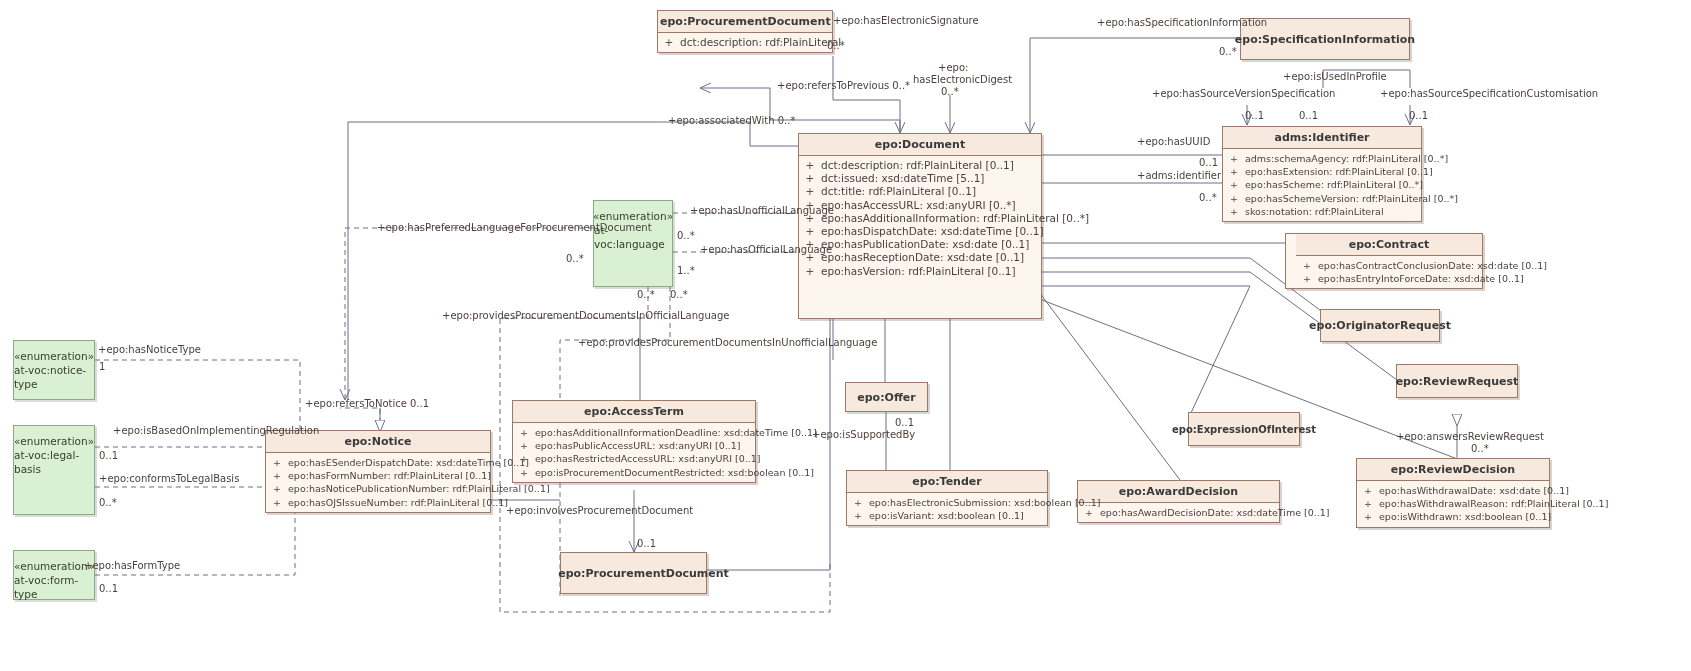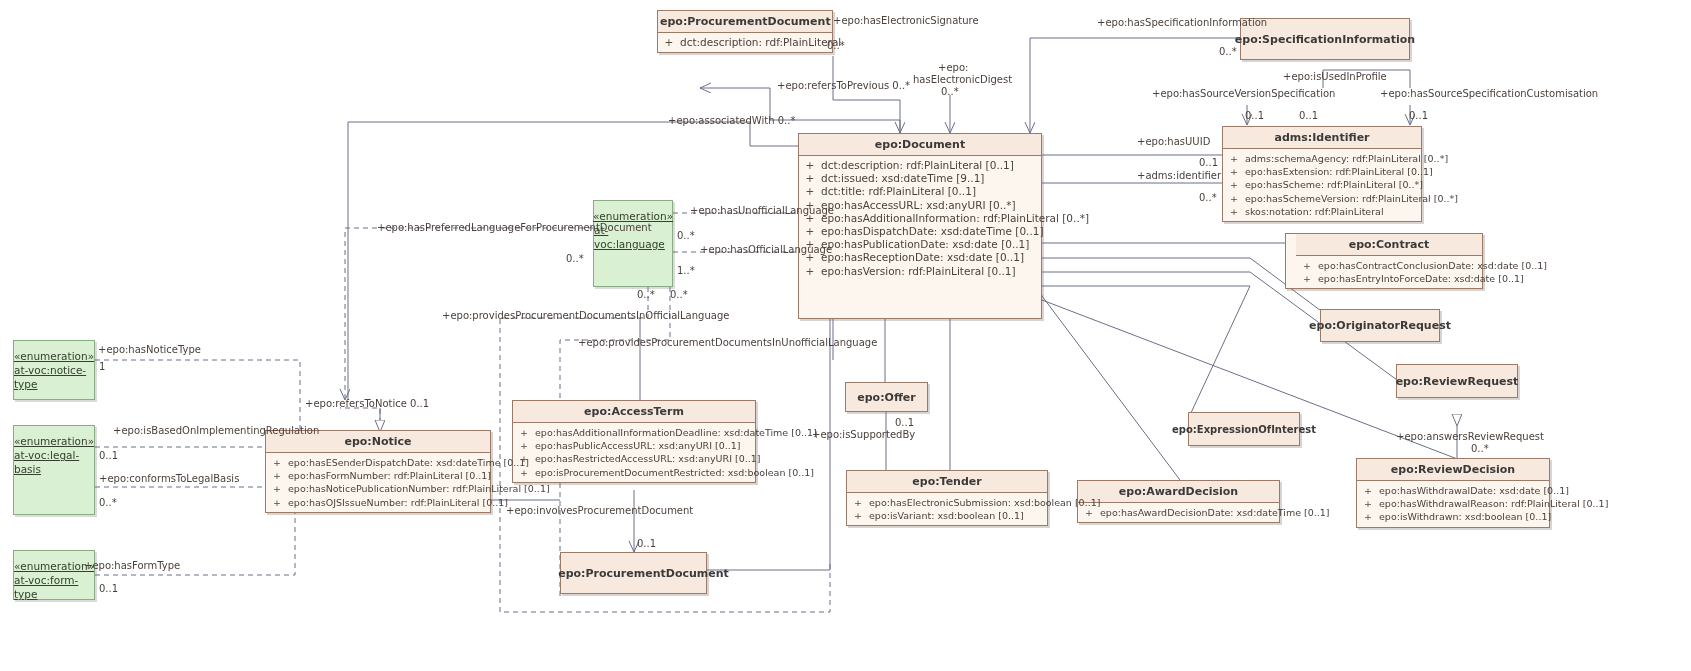--- a/index.html
+++ b/index.html
@@ -14,21 +14,21 @@
           color:#3a3a3a;font-size:11px;font-weight:bold;padding:4px 2px;}
   .umlbox.noattr .hdr{border-bottom:none;}
   .umlbox .attrs{padding:3px 0 3px 0;}
   .attr{display:flex;font-size:10.5px;color:#4a3f3a;line-height:13.2px;white-space:nowrap;}
   .attr .plus{width:22px;text-align:center;flex:0 0 22px;color:#5b4a40;}
   .attr .txt{flex:1 1 auto;}
 
   .enumbox{position:absolute;box-sizing:border-box;border:1px solid #8aab84;
            background:#d9f0d2;box-shadow:2px 2px 0 rgba(120,130,110,.28);
            display:flex;flex-direction:column;align-items:center;justify-content:flex-start;
-           padding-top:8px;color:#35402f;font-size:10.5px;line-height:14px;text-decoration:underline;}
+           padding-top:8px;color:#35402f;font-size:10.5px;line-height:14px;}
   .enumbox .st{font-style:normal;}
   .enumbox .nm{font-weight:normal;}
 
   .lbl{position:absolute;font-size:10px;color:#4a3f3a;white-space:nowrap;line-height:12px;}
   .mult{position:absolute;font-size:10px;color:#4a3f3a;white-space:nowrap;}
 </style>
 </head>
 <body>
 
 <div id="canvas">
@@ -118,21 +118,21 @@
 
   <div class="umlbox" style="left:798px;top:133px;width:244px;height:186px;">
     <div class="hdr">epo:Document</div>
     <div class="attrs" style="font-size:10px;">
       <div class="attr">
           <span class="plus">+</span>
           <span class="txt">dct:description: rdf:PlainLiteral [0..1]</span>
         </div>
       <div class="attr">
           <span class="plus">+</span>
-          <span class="txt">dct:issued: xsd:dateTime [9..1]</span>
+          <span class="txt">dct:issued: xsd:dateTime [5..1]</span>
         </div>
       <div class="attr">
           <span class="plus">+</span>
           <span class="txt">dct:title: rdf:PlainLiteral [0..1]</span>
         </div>
       <div class="attr">
           <span class="plus">+</span>
           <span class="txt">epo:hasAccessURL: xsd:anyURI [0..*]</span>
         </div>
       <div class="attr">

